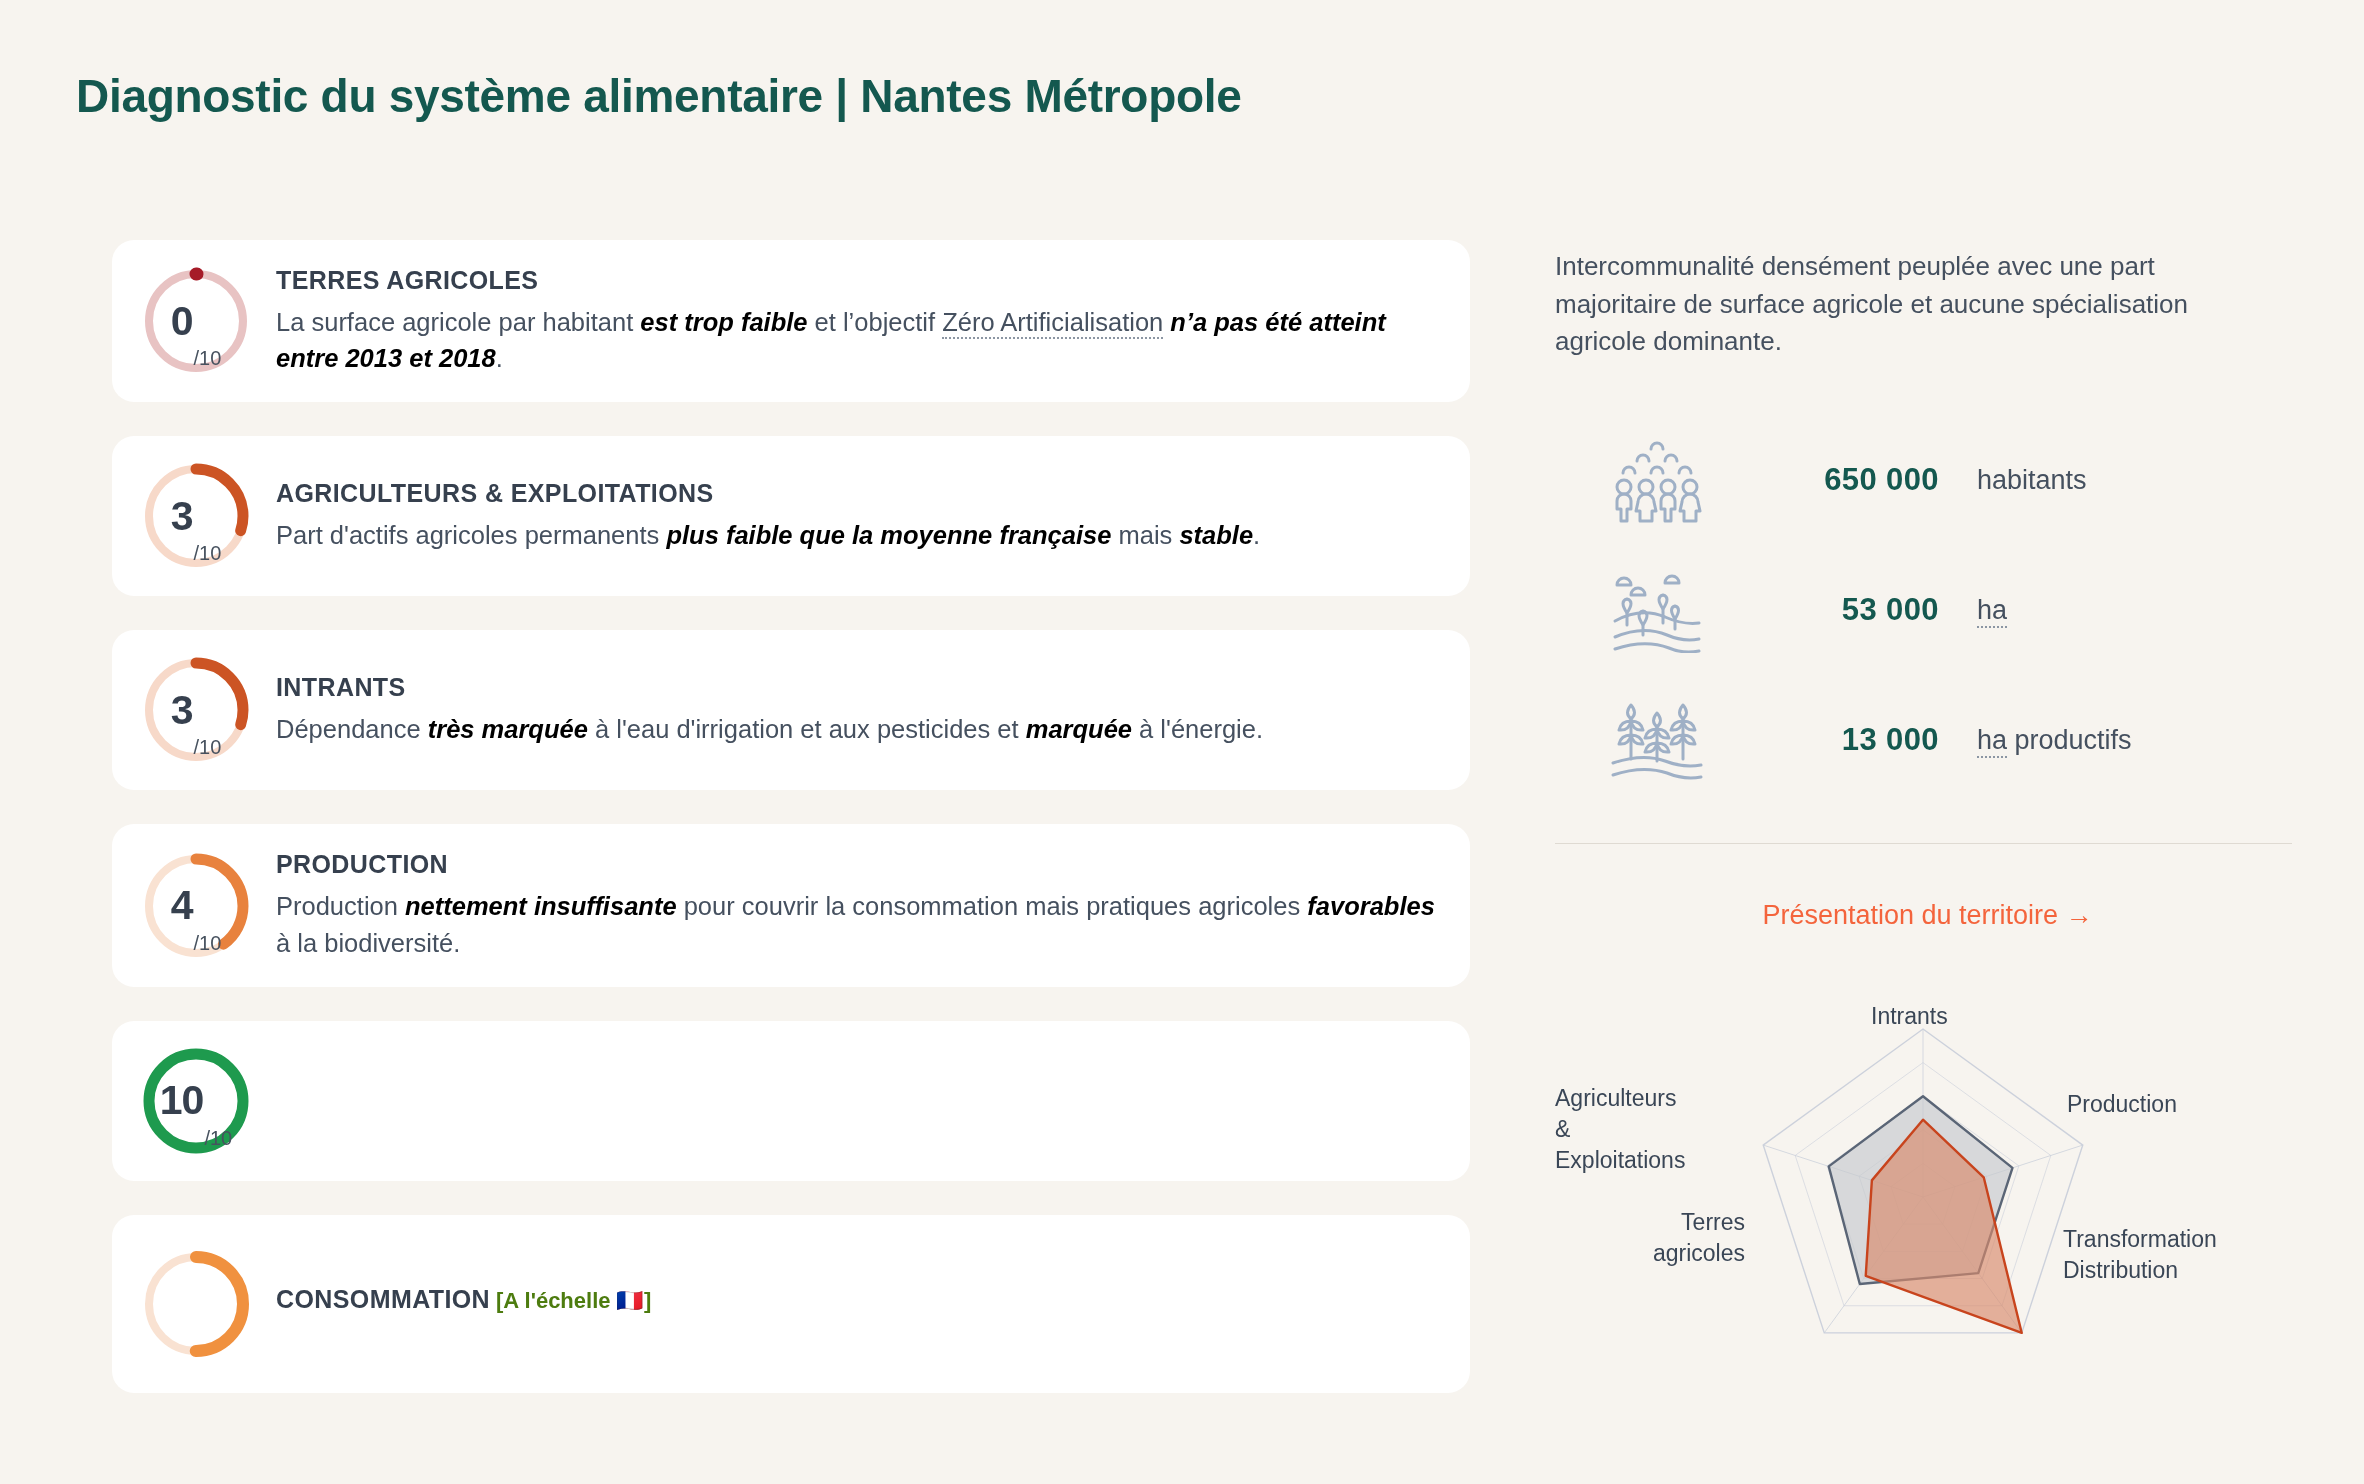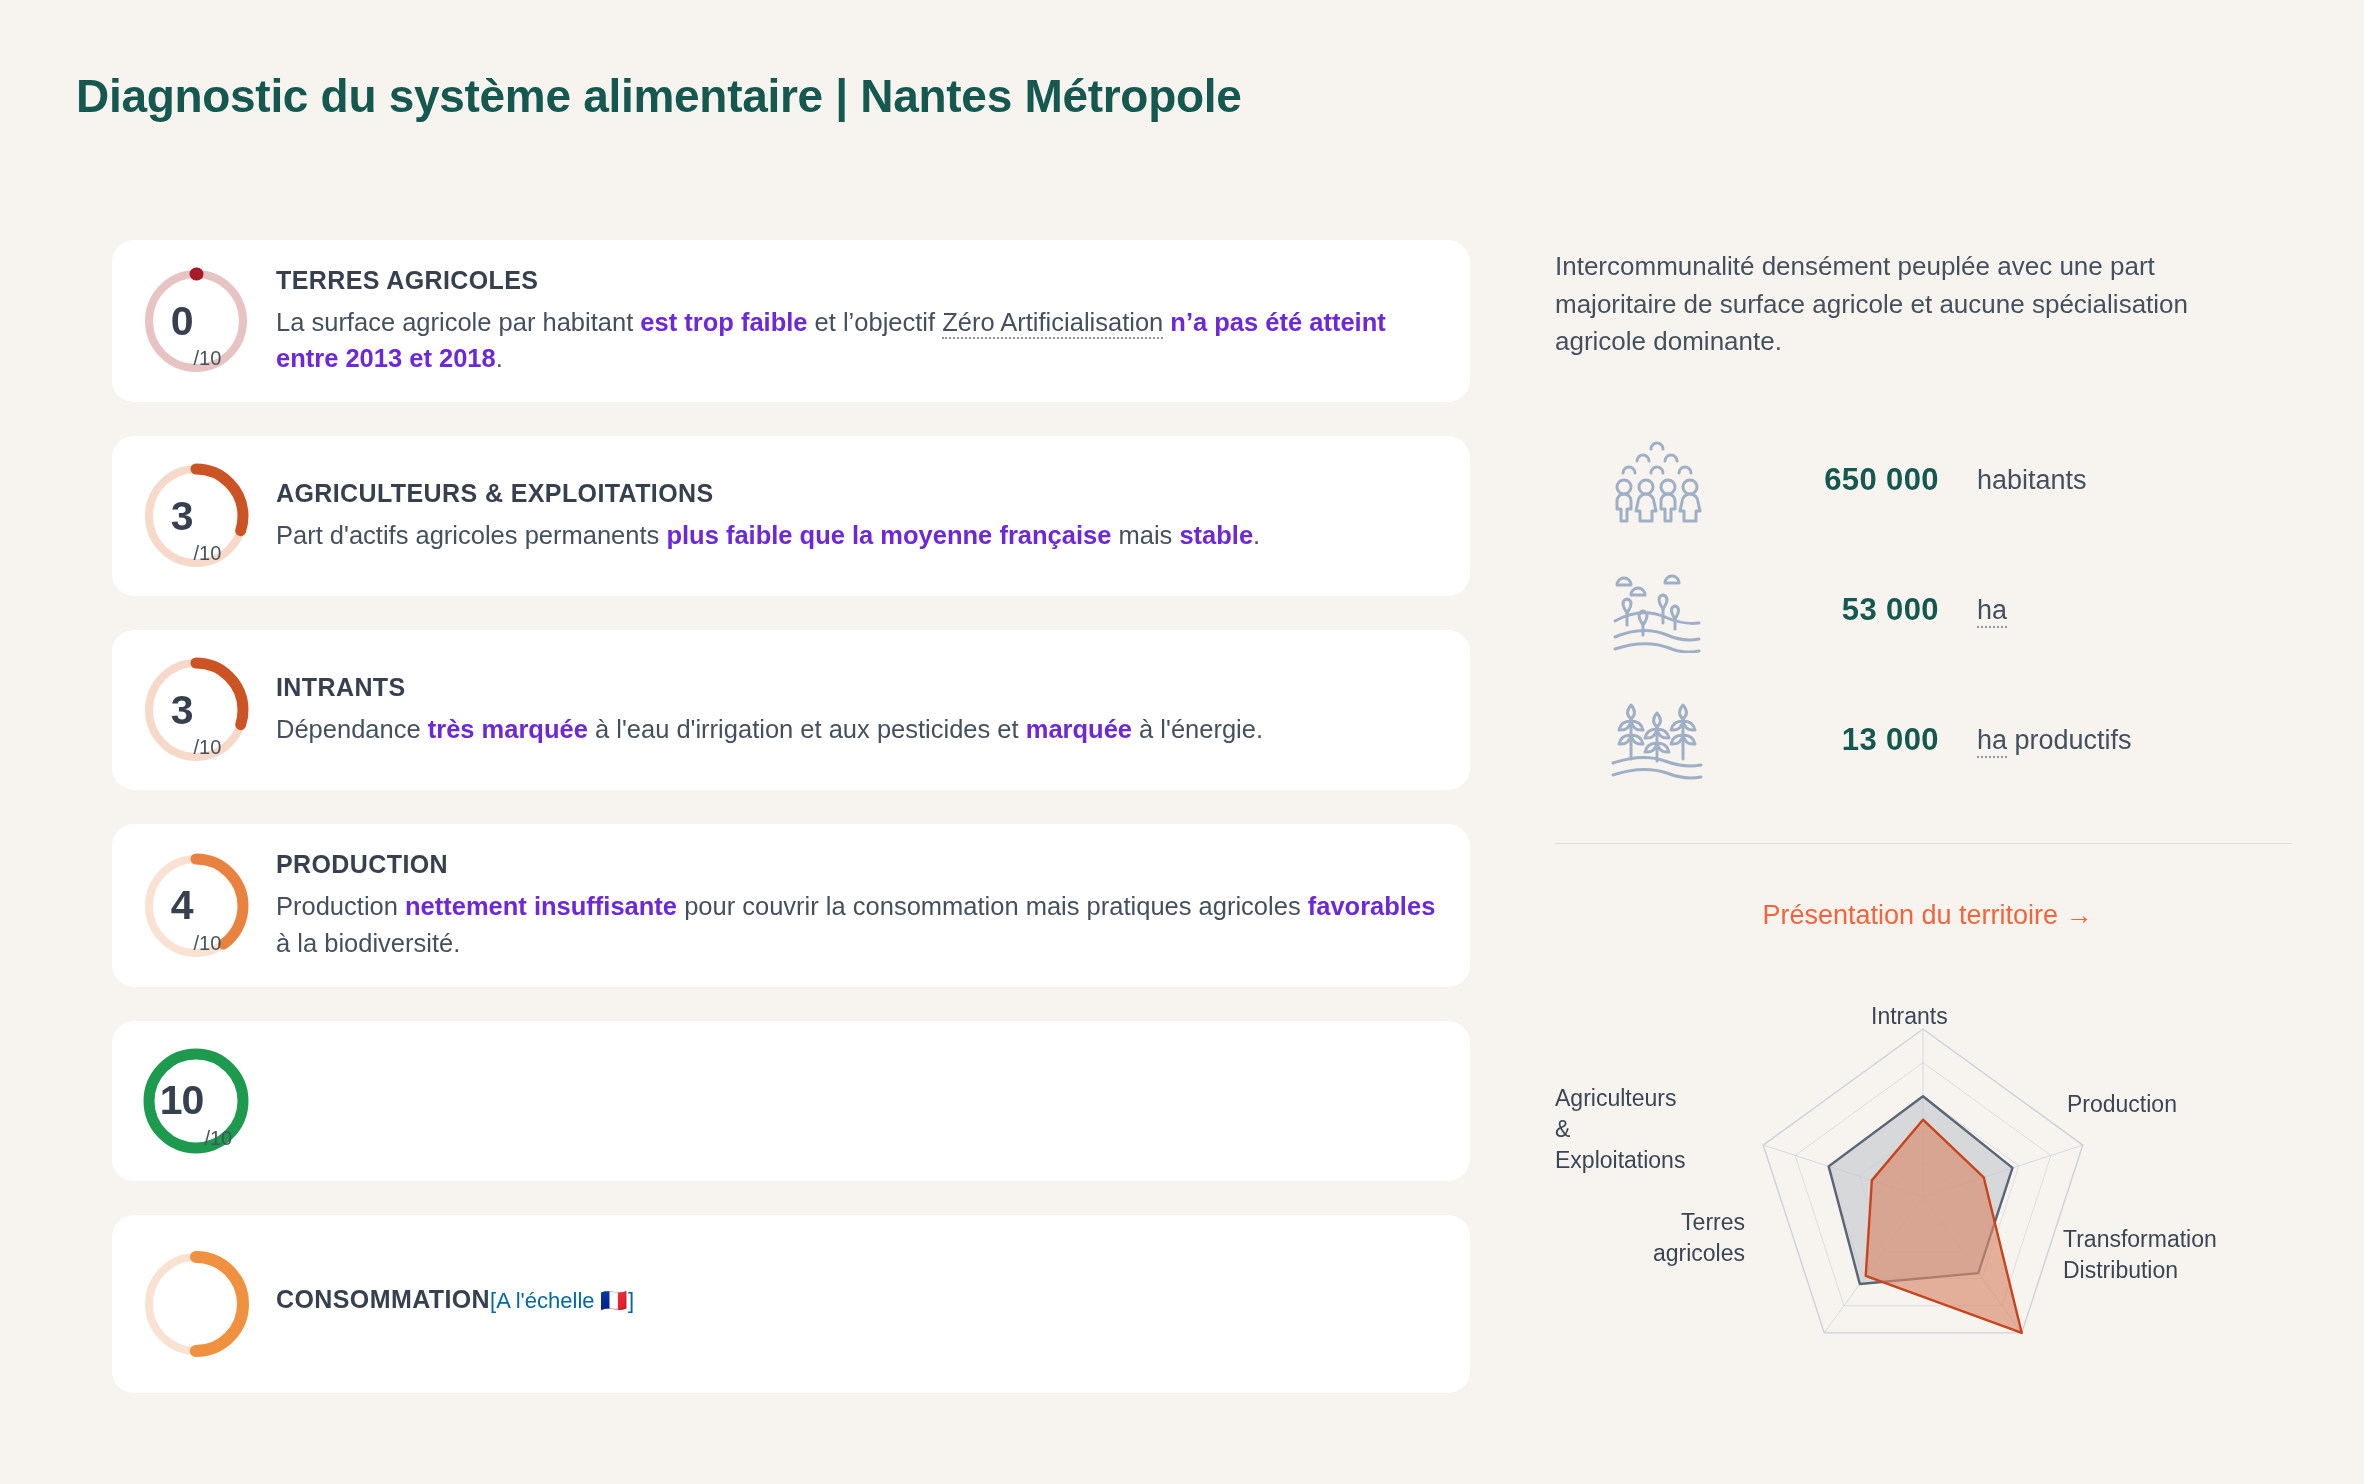--- a/index.html
+++ b/index.html
@@ -105,31 +105,32 @@
 
   .card-body { flex: 1 1 auto; min-width: 0; }
   .card-title {
     font-size: 25px;
     font-weight: 700;
     letter-spacing: 0.4px;
     color: #36404E;
     margin-bottom: 9px;
   }
   .card-title .scale-note {
-    font-weight: 400;
+    font-weight: 700;
     font-size: 22px;
     letter-spacing: 0;
-    color: #0369a1;
+    color: #4d7c0f;
+    margin-left: 6px;
   }
   .card-text {
     font-size: 25.5px;
     line-height: 1.42;
     color: #45505F;
   }
-  .card-text b { font-weight: 700; color: #6d28d9; }
+  .card-text b { font-weight: 700; color: #000000; font-style: italic; }
   .tip {
     border-bottom: 2px dotted #8C96A3;
     padding-bottom: 1px;
   }
 
   
   .intro-text {
     font-size: 26px;
     line-height: 1.45;
     color: #45505F;

